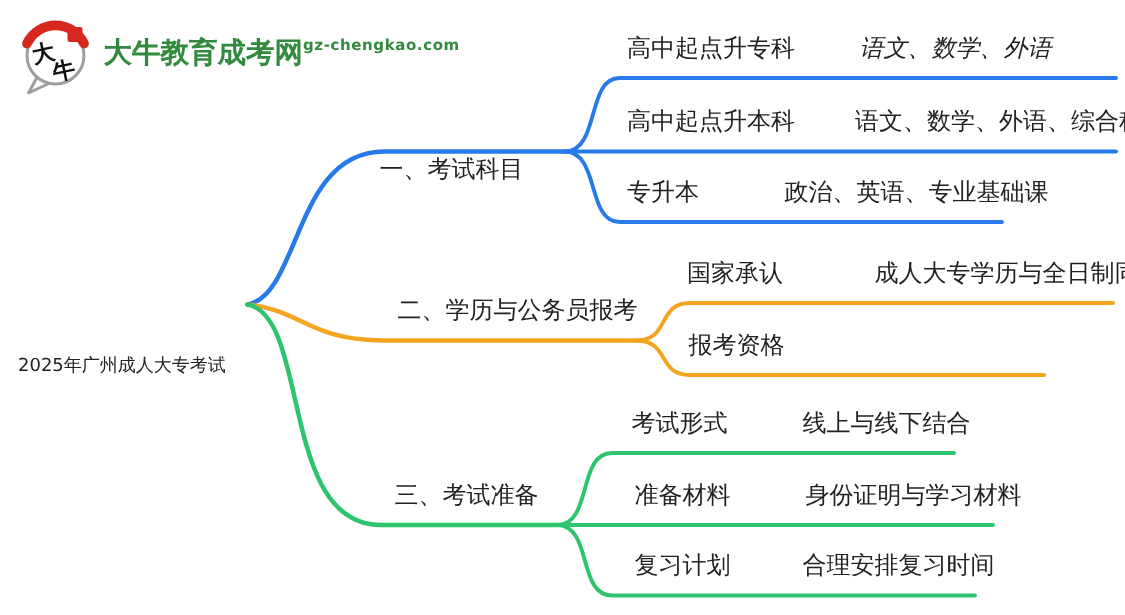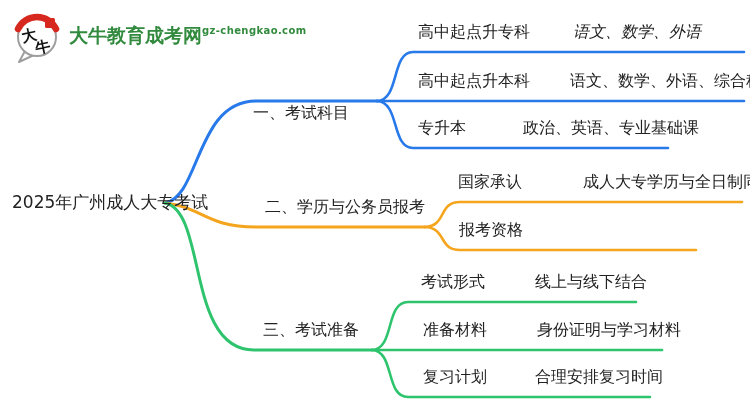--- a/index.html
+++ b/index.html
@@ -5,21 +5,21 @@
   html,body{margin:0;padding:0;background:#fff;}
   .canvas{
     position:relative;width:750px;height:410px;background:#ffffff;
     font-family:"DejaVu Sans","Liberation Sans",sans-serif;overflow:hidden;
   }
   svg.lines{position:absolute;left:0;top:0;}
   .node{
     position:absolute;white-space:nowrap;color:#222;
     font-size:16px;line-height:1.2;letter-spacing:0;
   }
-  .central{font-size:17px;}
+  .central{font-size:12px;margin-top:44px;}
   
   .logo{position:absolute;left:12px;top:9px;display:flex;align-items:center;gap:7px;}
   .brand{display:flex;justify-content:center;}
   .brand-name{font-size:19px;font-weight:bold;line-height:1.15;}
   .brand-url{font-size:10px;font-weight:bold;letter-spacing:.4px;line-height:1.2;text-align:center;}
 </style>
 </head>
 <body>
 
 <div class="canvas">

